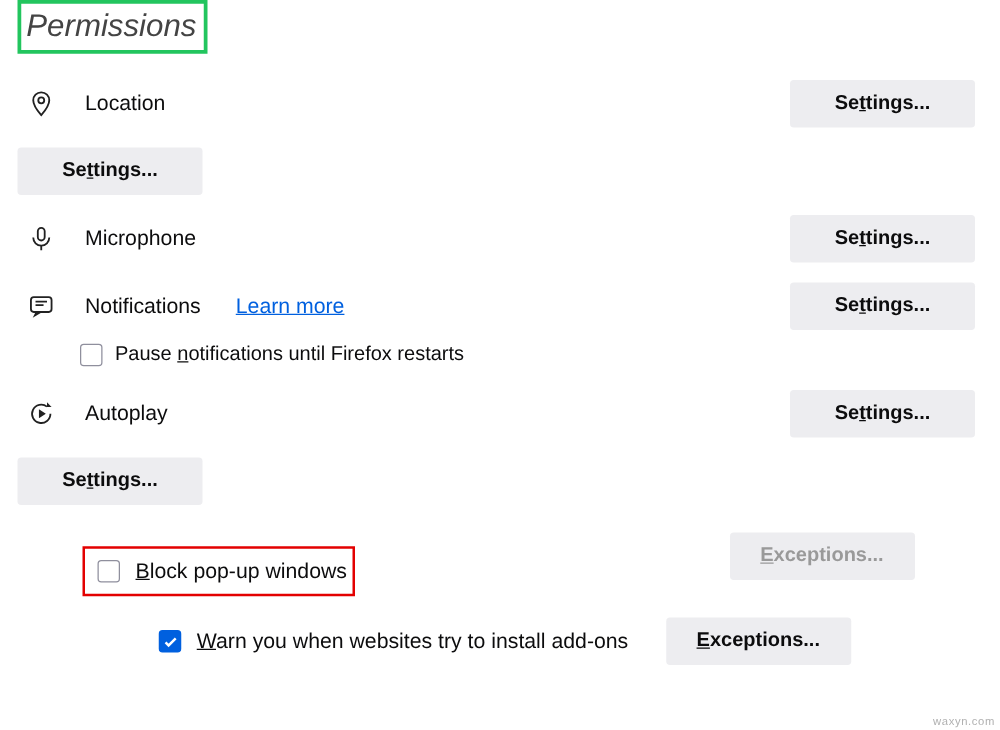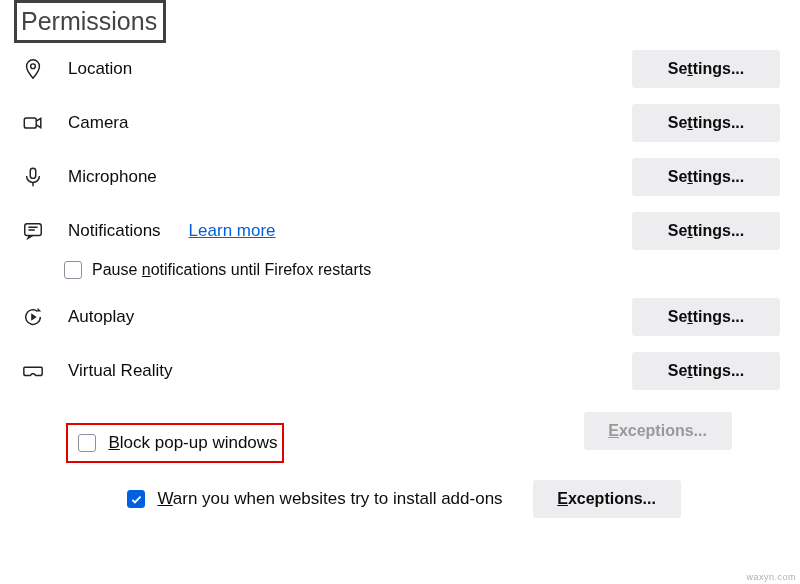--- a/index.html
+++ b/index.html
@@ -18,23 +18,25 @@
   .page { padding: 0 20px 0 14px; }
   h2.section-title {
     margin: 0;
     padding: 4px 6px 4px 4px;
     font-size: 25px;
     font-weight: 400;
     color: #444;
     display: inline-block;
   }
   .title-hl {
-    border: 3px solid #404040;
+    border: 3px solid #22c55e;
     display: inline-block;
+    margin-bottom: 14px;
     margin-left: 0;
+    font-style: italic;
   }
   .row {
     display: flex;
     align-items: center;
     justify-content: space-between;
     min-height: 44px;
     margin: 4px 0 10px 0;
   }
   .row .left {
     display: flex;
@@ -150,29 +152,20 @@
             <circle cx="12" cy="9" r="2.6"></circle>
           </svg>
       </span>
       <span class="label">Location</span>
     </div>
     <button class="settings-btn">Se<span class="underline-letter">t</span>tings...</button>
   </div>
 
   
   <div class="row">
-    <div class="left">
-      <span class="icon">
-        <svg viewBox="0 0 24 24">
-            <rect x="2.5" y="6.5" width="13" height="11" rx="2"></rect>
-            <path d="M15.5 10l5-3v10l-5-3"></path>
-          </svg>
-      </span>
-      <span class="label">Camera</span>
-    </div>
     <button class="settings-btn">Se<span class="underline-letter">t</span>tings...</button>
   </div>
 
   
   <div class="row">
     <div class="left">
       <span class="icon">
         <svg viewBox="0 0 24 24">
             <rect x="9" y="2.5" width="6" height="11" rx="3"></rect>
             <path d="M5 11a7 7 0 0 0 14 0"></path>
@@ -216,28 +209,20 @@
             <path d="M10 8l6 4-6 4z" fill="#222" stroke="none"></path>
           </svg>
       </span>
       <span class="label">Autoplay</span>
     </div>
     <button class="settings-btn">Se<span class="underline-letter">t</span>tings...</button>
   </div>
 
   
   <div class="row" style="margin-bottom:2px;">
-    <div class="left">
-      <span class="icon">
-        <svg viewBox="0 0 24 24">
-            <path d="M3 8h18a1 1 0 0 1 1 1v6a2 2 0 0 1-2 2h-5l-2-2h-2l-2 2H4a2 2 0 0 1-2-2V9a1 1 0 0 1 1-1z"></path>
-          </svg>
-      </span>
-      <span class="label">Virtual Reality</span>
-    </div>
     <button class="settings-btn">Se<span class="underline-letter">t</span>tings...</button>
   </div>
 
   
   <div class="chk-row">
     <div class="hl-red" style="flex:0 0 auto;">
       <div class="chk-left">
         <span class="chk"></span>
         <span><span class="underline-letter">B</span><span>lock pop-up windows</span></span>
       </div>

